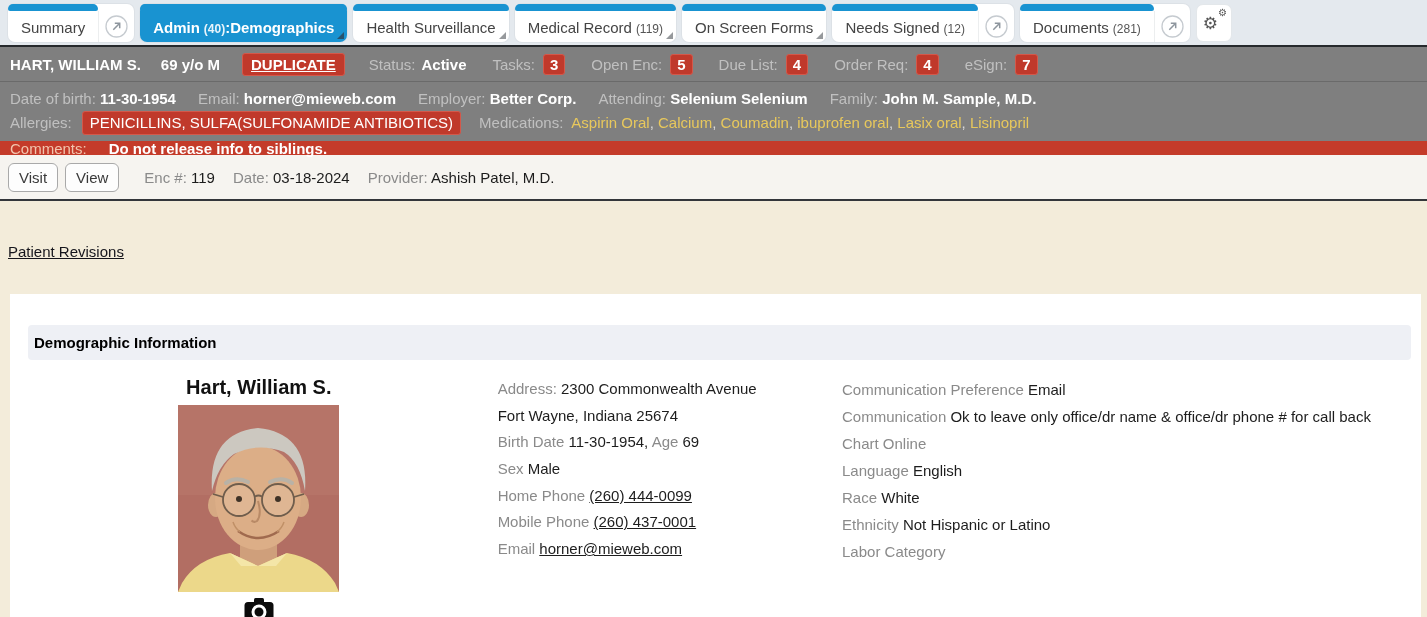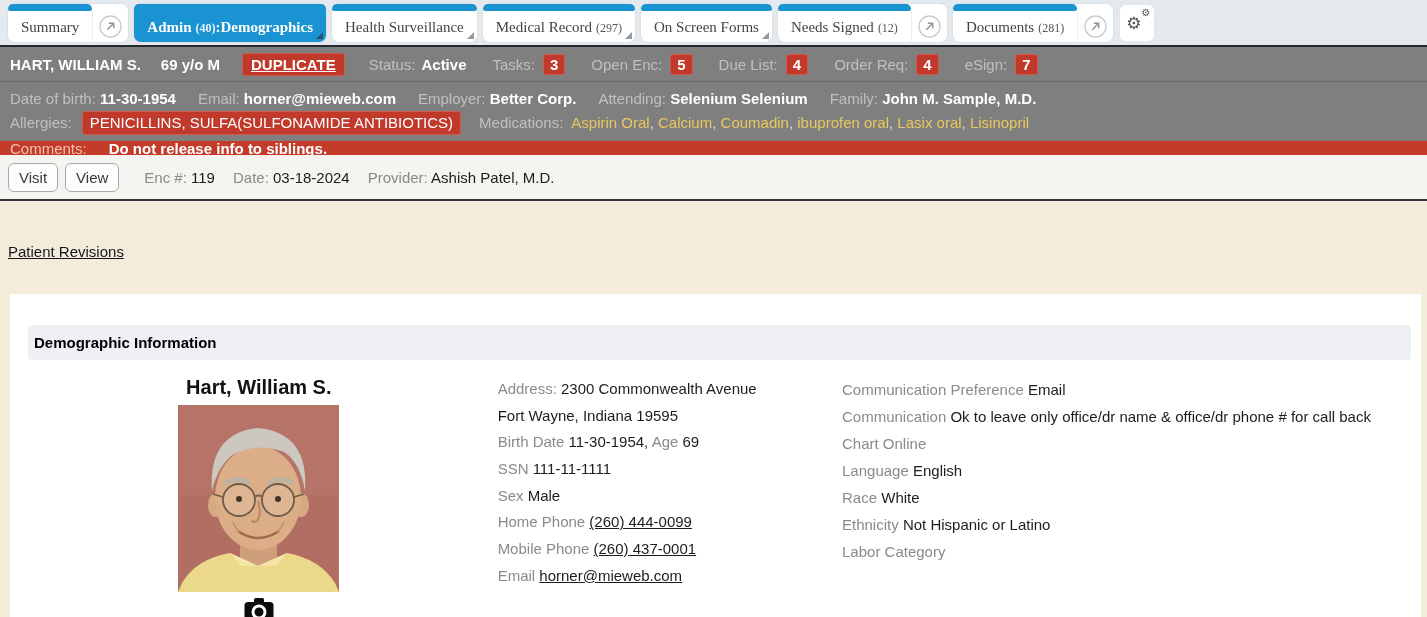--- a/index.html
+++ b/index.html
@@ -9,21 +9,21 @@
     font-family:"Liberation Sans", sans-serif;
     background:#f3ecda; font-size:15px;
   }
 
   
   .tabbar { height:45px; background:#e4e9ee; display:flex; align-items:flex-start;
             padding:4px 0 0 8px; gap:6px; }
   .tab { position:relative; display:flex; background:#fff; border-radius:7px;
          height:38px; cursor:pointer; box-shadow:0 0 0 1px rgba(0,0,0,0.03); }
   .tab-main { position:relative; padding:15px 13px 12px 13px; color:#444;
-              white-space:nowrap;font-family:Liberation Serif, serif; }
+              white-space:nowrap; }
   .tab-main::before { content:""; position:absolute; top:0; left:0; right:0; height:7px;
               background:#1993d1; border-radius:7px 7px 3px 3px; }
   .tab .count { font-size:12px; color:#555; margin-left:4px; }
   .tab.active { background:#1993d1; }
   .tab.active .tab-main { color:#fff; font-weight:bold; }
   .tab.active .count { color:#e8f4fb; font-weight:bold; }
   .caret { position:absolute; bottom:3px; right:3px; width:0; height:0;
            border-style:solid; border-width:0 0 7px 7px;
            border-color:transparent transparent #96999c transparent; }
   .tab.active .caret { border-color:transparent transparent #28536d transparent; }
@@ -118,21 +118,21 @@
 
   <div class="tab">
     <div class="tab-main">
       <span>Health Surveillance</span>
       <span class="caret"></span>
     </div>
   </div>
 
   <div class="tab">
     <div class="tab-main">
-      <span>Medical Record</span><span class="count">(297)</span>
+      <span>Medical Record</span><span class="count">(119)</span>
       <span class="caret"></span>
     </div>
   </div>
 
   <div class="tab">
     <div class="tab-main">
       <span>On Screen Forms</span>
       <span class="caret"></span>
     </div>
   </div>
@@ -265,33 +265,29 @@
             <rect x="1.5" y="5" width="29" height="20" rx="3.5" fill="#0b0b0b"></rect>
             <circle cx="16" cy="15" r="6" fill="#0b0b0b" stroke="#fff" stroke-width="3"></circle>
           </svg>
         </div>
       </div>
 
       <div class="col-mid">
         <div>
           <span class="ilabel">Address:</span>
           <span class="ival">2300 Commonwealth Avenue</span><br>
-          <span class="ival">Fort Wayne, Indiana 19595</span>
+          <span class="ival">Fort Wayne, Indiana 25674</span>
         </div>
         <div>
           <span class="ilabel">Birth Date</span>
           <span class="ival">11-30-1954,</span>
           <span class="ilabel">Age</span>
           <span class="ival">69</span>
         </div>
         <div>
-          <span class="ilabel">SSN</span>
-          <span class="ival">111-11-1111</span>
-        </div>
-        <div>
           <span class="ilabel">Sex</span>
           <span class="ival">Male</span>
         </div>
         <div>
           <span class="ilabel">Home Phone</span>
           <a class="ilink">(260) 444-0099</a>
         </div>
         <div>
           <span class="ilabel">Mobile Phone</span>
           <a class="ilink">(260) 437-0001</a>

